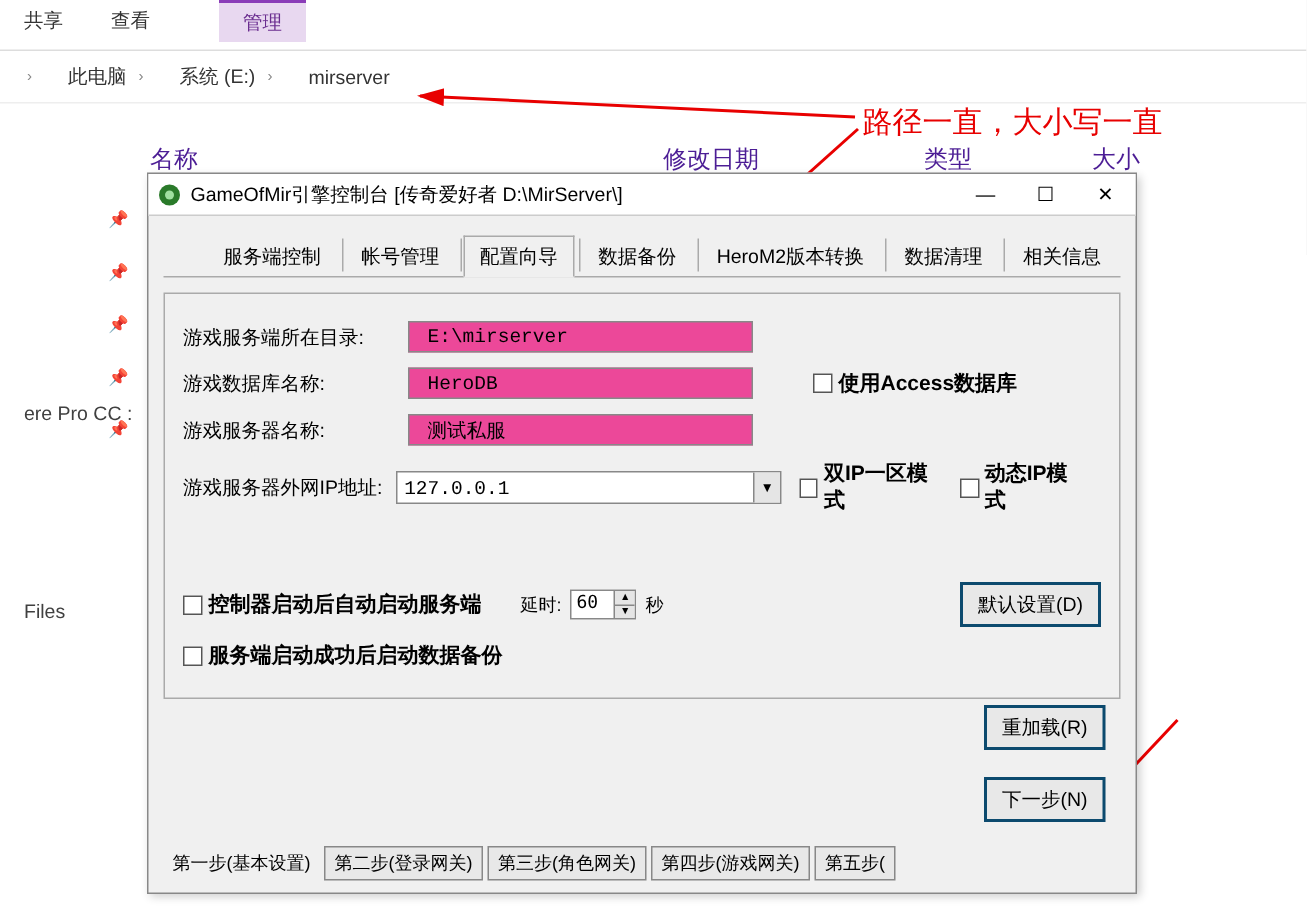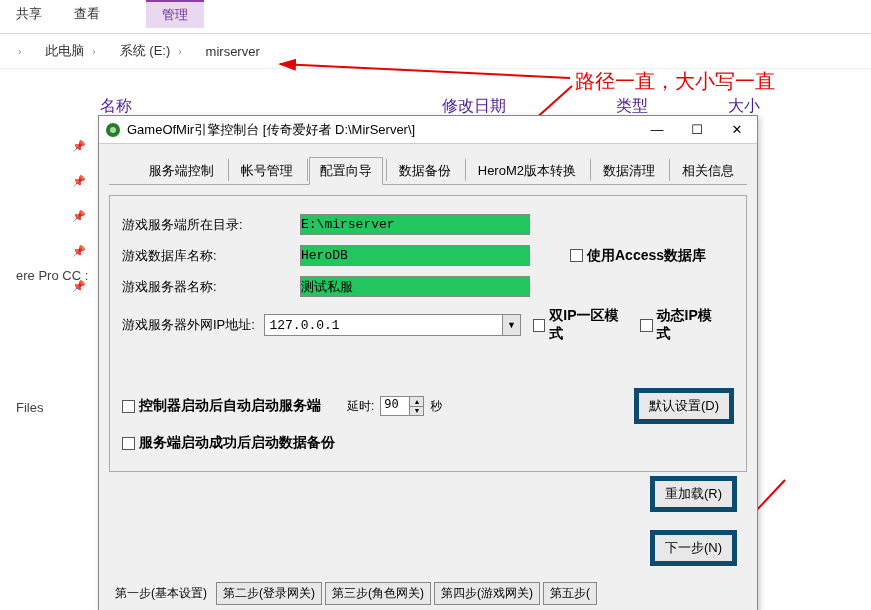--- a/index.html
+++ b/index.html
@@ -35,37 +35,37 @@
 .tab-row { display: flex; margin: 12px 10px 0 10px; border-bottom: 1px solid #aaa; justify-content: flex-end; }
 .tab { padding: 4px 10px; font-size: 13px; border: 1px solid transparent; border-bottom: none; margin-right: 2px; position: relative; top: 1px; }
 .tab.active { background: #f0f0f0; border: 1px solid #aaa; border-bottom: 1px solid #f0f0f0; }
 .tab-sep { width: 1px; background: #aaa; margin: 3px 1px; }
 
 .group-box { margin: 10px; border: 1px solid #aaa; padding: 18px 12px 18px 12px; position: relative; }
 .group-title { position: absolute; top: -9px; left: 10px; background: #f0f0f0; padding: 0 4px; font-size: 13px; }
 
 .form-row { display: flex; align-items: center; margin-bottom: 10px; font-size: 13px; }
 .form-label { width: 150px; }
-.form-input { font-family: "Courier New", monospace; font-size: 13px; padding: 2px 0; border: 1px solid #888; background: #22c55e; margin-left: 28px; }
+.form-input { font-family: "Courier New", monospace; font-size: 13px; padding: 2px 12px; border: 1px solid #888; background: #ec4899; }
 .form-input.w1 { width: 230px; }
 .combo { width: 270px; height: 22px; border: 1px solid #888; display: flex; align-items: center; background: #fff; }
 .combo-text { flex: 1; padding: 0 4px; font-family: "Courier New", monospace; }
 .combo-btn { width: 18px; height: 100%; border-left: 1px solid #888; background: #e5e5e5; display: flex; align-items: center; justify-content: center; font-size: 9px; }
 
 .checkbox { display: inline-flex; align-items: center; margin-right: 12px; font-size: 14px; font-weight: bold; }
 .checkbox-box { width: 13px; height: 13px; border: 1px solid #555; background: #fff; margin-right: 4px; }
 
 .delay-row { display: flex; align-items: center; margin-top: 45px; }
 .spin { width: 44px; border: 1px solid #888; display: flex; align-items: stretch; height: 20px; background: #fff; }
 .spin-text { flex: 1; padding: 0 3px; font-family: monospace; }
 .spin-btns { width: 14px; display: flex; flex-direction: column; border-left: 1px solid #888; }
 .spin-btn { flex: 1; font-size: 7px; display: flex; align-items: center; justify-content: center; background: #e5e5e5; border-bottom: 1px solid #888; }
 .spin-btn:last-child { border-bottom: none; }
 
-.btn { padding: 4px 10px; border: 5px solid #0c4a6e; background: #e8e8e8; font-size: 13px; min-width: 80px; text-align: center; }
+.btn { padding: 4px 10px; border: 2px solid #0c4a6e; background: #e8e8e8; font-size: 13px; min-width: 80px; text-align: center; }
 
 .step-row { display: flex; gap: 3px; margin: 2px 10px 8px 10px; align-items: center; }
 .step { padding: 2px 6px; border: 1px solid #888; background: #e8e8e8; font-size: 12px; white-space: nowrap; }
 .step.first { border: none; background: transparent; }
 
 </style>
 </head>
 <body>
 
 <div class="explorer-top">
@@ -179,21 +179,21 @@
       </label>
     </div>
 
     <div class="delay-row">
       <label class="checkbox">
         <span class="checkbox-box"></span>
           <span>控制器启动后自动启动服务端</span>
       </label>
       <span style="margin:0 6px 0 14px">延时:</span>
       <div class="spin">
-        <span class="spin-text">90</span>
+        <span class="spin-text">60</span>
         <div class="spin-btns">
           <span class="spin-btn">▲</span>
           <span class="spin-btn">▼</span>
         </div>
       </div>
       <span style="margin-left:6px">秒</span>
       <div style="flex:1"></div>
       <div class="btn">默认设置(D)</div>
     </div>
 

